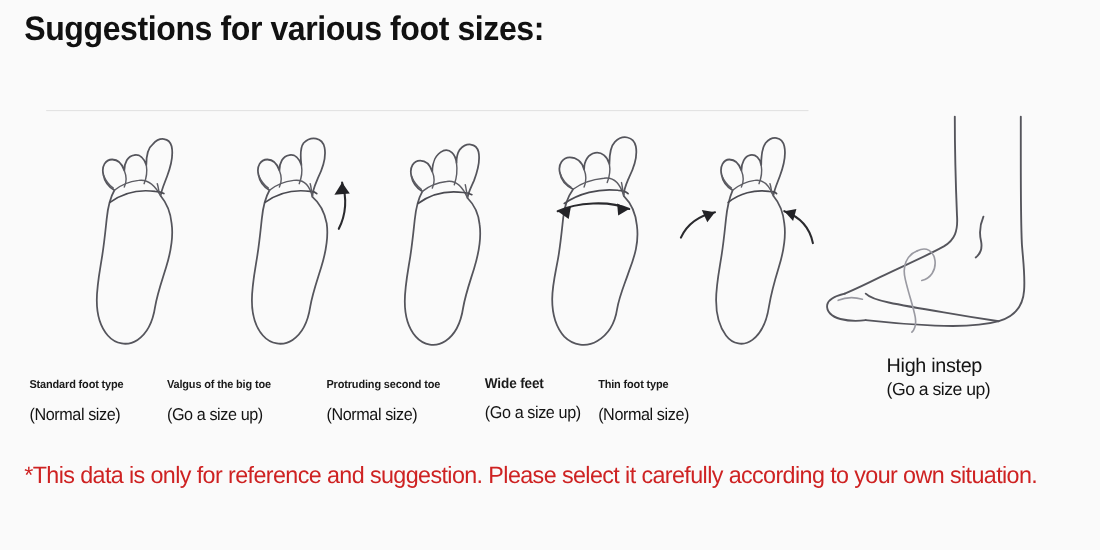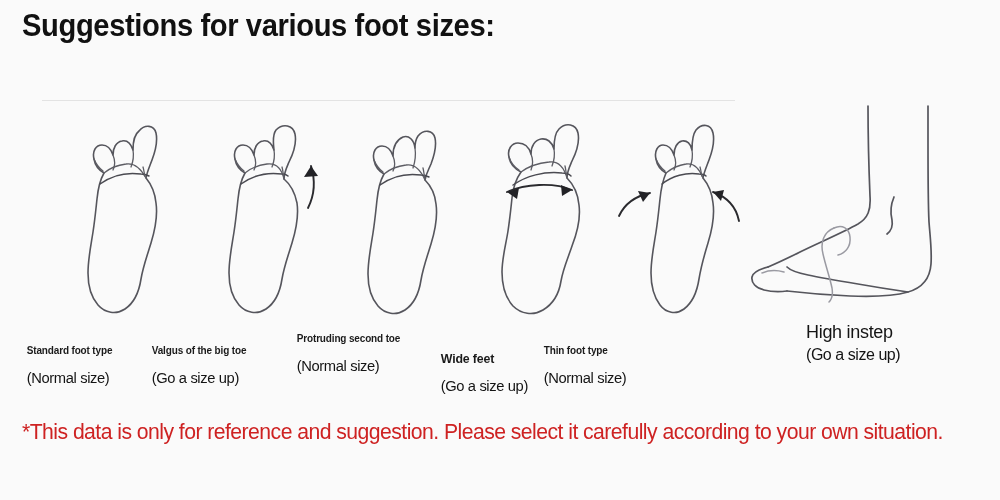--- a/index.html
+++ b/index.html
@@ -258,26 +258,26 @@
   <div class="caption" style="left:22px; top:344px;">
     <div class="cap-top">Standard foot type</div>
     <div class="cap-bottom">(Normal size)</div>
   </div>
 
   <div class="caption" style="left:147px; top:344px;">
     <div class="cap-top">Valgus of the big toe</div>
     <div class="cap-bottom">(Go a size up)</div>
   </div>
 
-  <div class="caption" style="left:292px; top:332px;">
+  <div class="caption" style="left:292px; top:344px;">
     <div class="cap-top">Protruding second toe</div>
     <div class="cap-bottom">(Normal size)</div>
   </div>
 
-  <div class="caption" style="left:436px; top:351px;">
+  <div class="caption" style="left:436px; top:341px;">
     <div class="cap-top" style="font-size:13px;">Wide feet</div>
     <div class="cap-bottom" style="margin-top:11px;">(Go a size up)</div>
   </div>
 
   <div class="caption" style="left:539px; top:344px;">
     <div class="cap-top">Thin foot type</div>
     <div class="cap-bottom">(Normal size)</div>
   </div>
 
   <div id="instep-caption">

